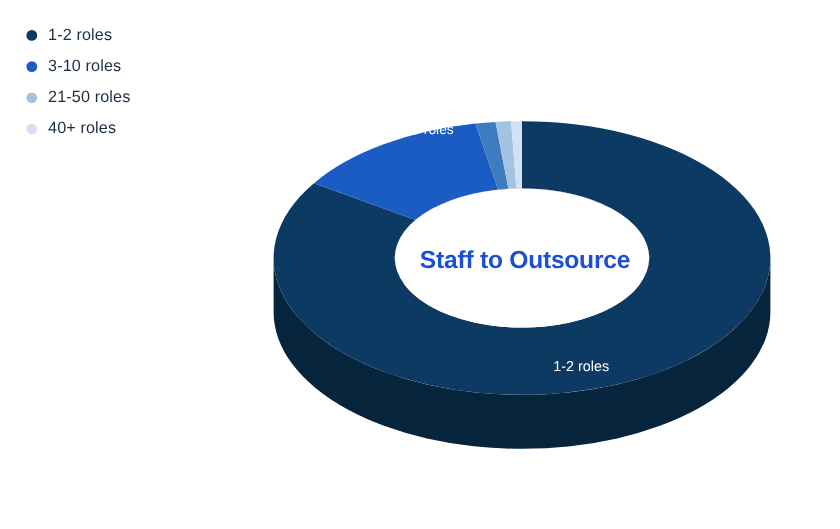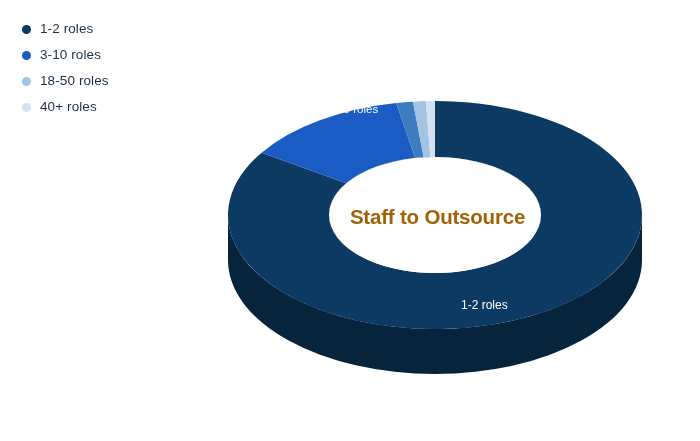--- a/index.html
+++ b/index.html
@@ -64,21 +64,21 @@
 
   
   .center-title {
     position: absolute;
     left: 335px;
     top: 205px;
     width: 205px;
     text-align: center;
     font-size: 20.5px;
     font-weight: bold;
-    color: #a16207;
+    color: #1d4ed8;
     letter-spacing: -0.2px;
     z-index: 25;
     pointer-events: none;
   }
   .slice-label {
     position: absolute;
     font-size: 11.5px;
     color: #ffffff;
     white-space: nowrap;
     z-index: 24;
@@ -104,21 +104,21 @@
     <div class="legend-item">
       <span class="legend-swatch" style="background:#0c3a63"></span>
       <span class="legend-label">1-2 roles</span>
     </div>
     <div class="legend-item">
       <span class="legend-swatch" style="background:#1b5bc4"></span>
       <span class="legend-label">3-10 roles</span>
     </div>
     <div class="legend-item">
       <span class="legend-swatch" style="background:#a3c3e3"></span>
-      <span class="legend-label">18-50 roles</span>
+      <span class="legend-label">21-50 roles</span>
     </div>
     <div class="legend-item">
       <span class="legend-swatch" style="background:#d3e2f2"></span>
       <span class="legend-label">40+ roles</span>
     </div>
   </div>
 
   <svg class="donut-svg" viewBox="0 0 700 441">
     <defs>
       <linearGradient id="gradMajorSide" x1="0" y1="0" x2="0" y2="1">

